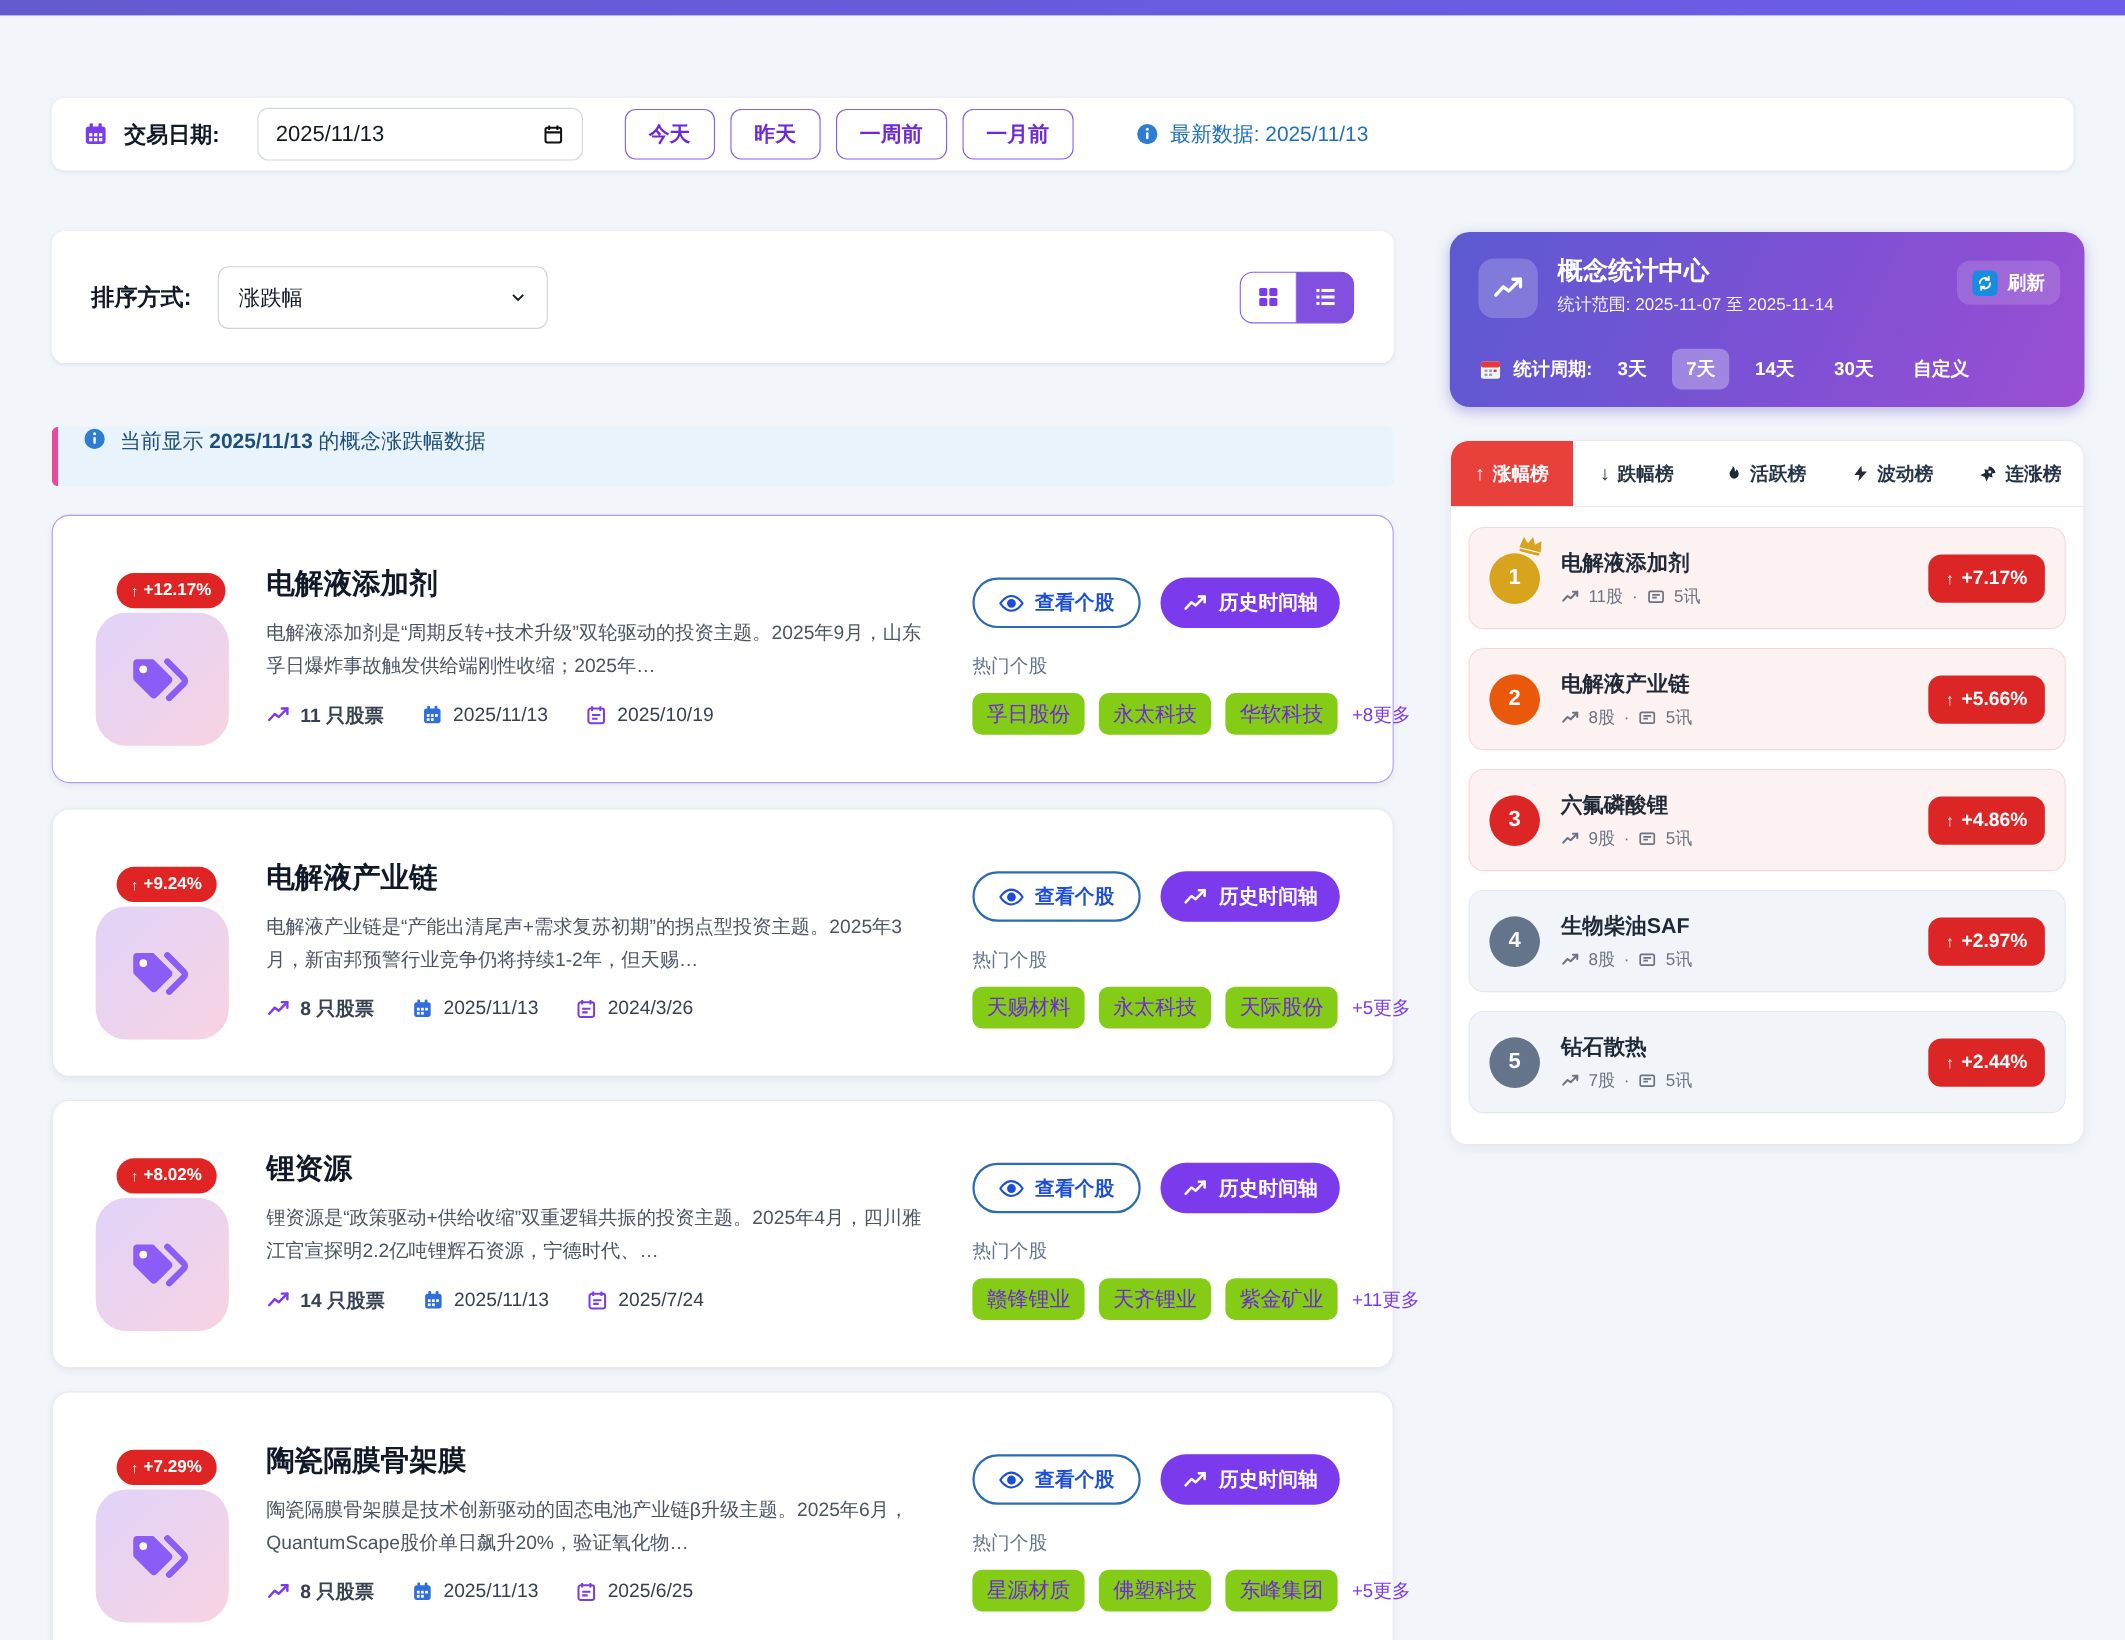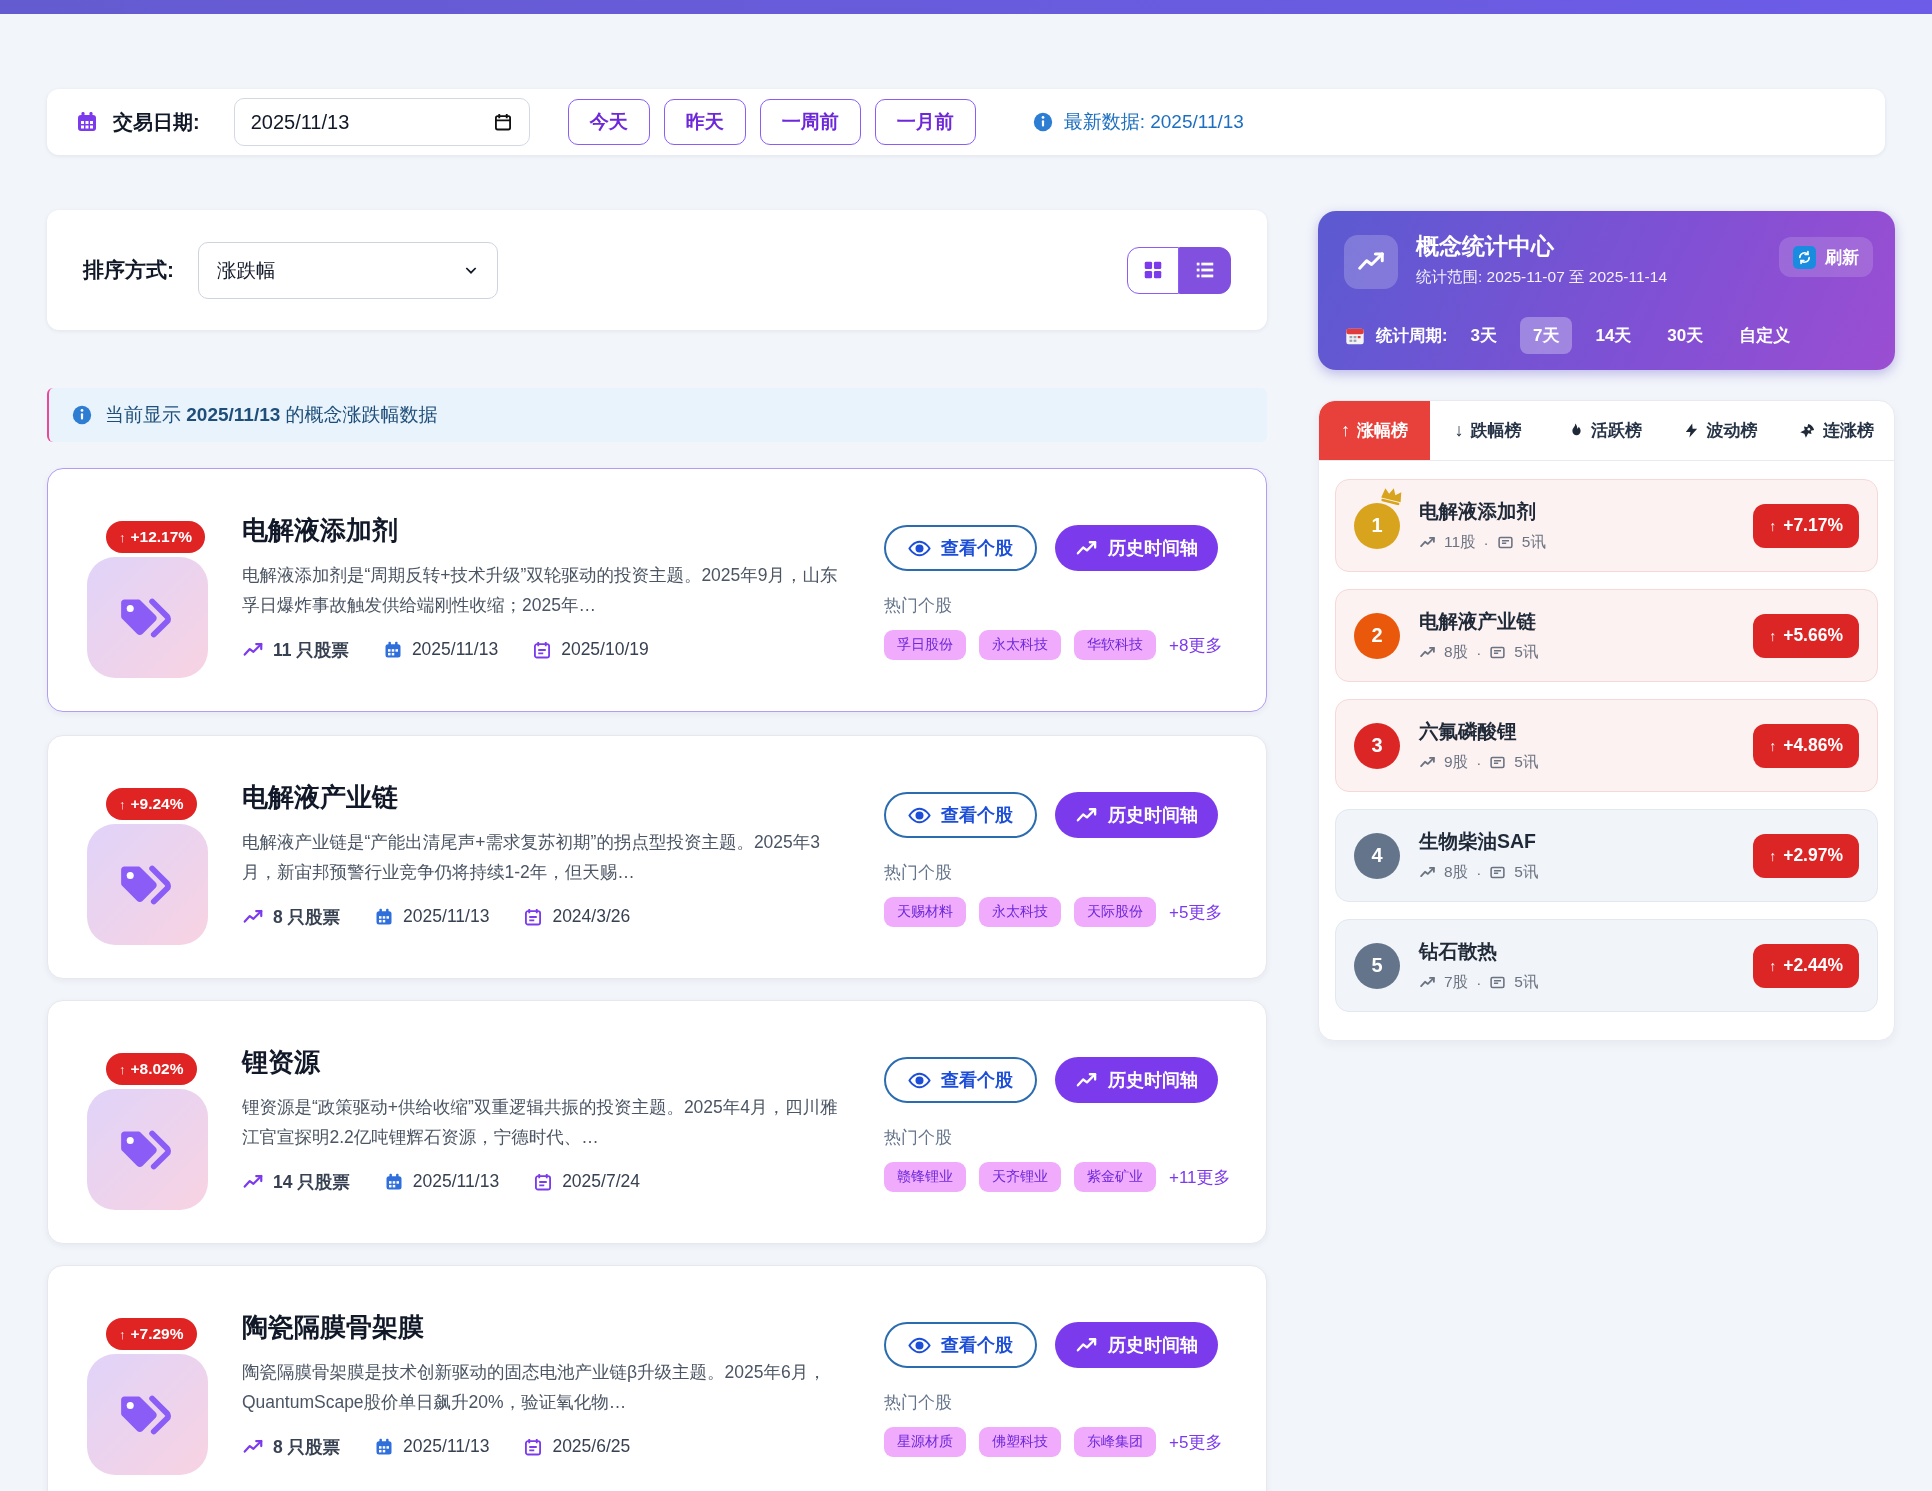--- a/index.html
+++ b/index.html
@@ -40,22 +40,22 @@
   .sort-select { margin-left:24px; width:300px; height:57px; border:1px solid #cdd4de;
     border-radius:10px; display:flex; align-items:center; justify-content:space-between;
     padding:0 18px; font-size:19.5px; cursor:pointer; }
   .view-toggle { margin-left:auto; display:flex; }
   .vt-btn { width:52px; height:47px; display:flex; align-items:center; justify-content:center; cursor:pointer; }
   .vt-grid { background:#fff; border:1.6px solid #8b5cf6; border-radius:12px 0 0 12px; color:#7c3aed; }
   .vt-list { background:#8250df; border:1.6px solid #8250df; border-radius:0 12px 12px 0; color:#fff; }
 
   
   .banner { position:absolute; left:47px; top:388px; width:1220px; height:54px;
-    background:#e8f3fc; border-left:2px solid #ec4899; border-radius:6px;
-    display:flex; align-items:center; padding:0 22px; gap:12px;
+    background:#e8f3fc; border-left:6px solid #ec4899; border-radius:6px;
+    display:flex; align-items:flex-start; padding:0 22px; gap:12px;
     font-size:19px; color:#1e4e79; }
   .banner b { font-weight:bold; }
 
   
   .concept-card { position:absolute; left:47px; width:1220px; height:244px;
     background:#fff; border:1px solid #e6e8ee; border-radius:16px;
     box-shadow:0 2px 6px rgba(30,41,59,.06); cursor:pointer; }
   .concept-card.first { border:1.5px solid #b29df2; }
   .cc1 { top:468px; } .cc2 { top:735px; } .cc3 { top:1000px; } .cc4 { top:1265px; }
 
@@ -79,22 +79,22 @@
   .cc-right { position:absolute; left:836px; top:56px; width:372px; }
   .btn-row { display:flex; gap:18px; }
   .btn-view { height:46px; border:2px solid #2b6cb0; border-radius:23px; background:#fff;
     color:#1d4ed8; font-size:18px; font-weight:bold; display:flex; align-items:center;
     gap:10px; padding:0 22px; cursor:pointer; font-family:inherit; }
   .btn-history { height:46px; border:none; border-radius:23px; background:#7c3aed;
     color:#fff; font-size:18px; font-weight:bold; display:flex; align-items:center;
     gap:10px; padding:0 20px; cursor:pointer; font-family:Liberation Mono, monospace; }
   .hot-label { margin-top:23px; font-size:17px; color:#64748b; }
   .chip-row { margin-top:13px; display:flex; align-items:center; gap:13px; }
-  .chip { background:#f0abfc; color:#6d28d9; border-radius:9px; padding:6px 13px;
-    font-size:14px; cursor:pointer; white-space:nowrap; }
+  .chip { background:#84cc16; color:#6d28d9; border-radius:9px; padding:6px 13px;
+    font-size:19px; cursor:pointer; white-space:nowrap; }
   .chip-more { color:#7c3aed; font-size:17px; cursor:pointer; white-space:nowrap; }
 
   
   .stats-panel { position:absolute; left:1318px; top:211px; width:577px; height:159px;
     border-radius:18px; background:linear-gradient(115deg,#5b5ad1 0%,#8150d4 60%,#9b4ed2 100%);
     box-shadow:0 4px 12px rgba(91,77,200,.35); color:#fff; }
   .sp-iconbox { position:absolute; left:26px; top:24px; width:54px; height:54px;
     background:rgba(255,255,255,.2); border-radius:14px;
     display:flex; align-items:center; justify-content:center; }
   .sp-title { position:absolute; left:98px; top:20px; font-size:23px; font-weight:bold; }

